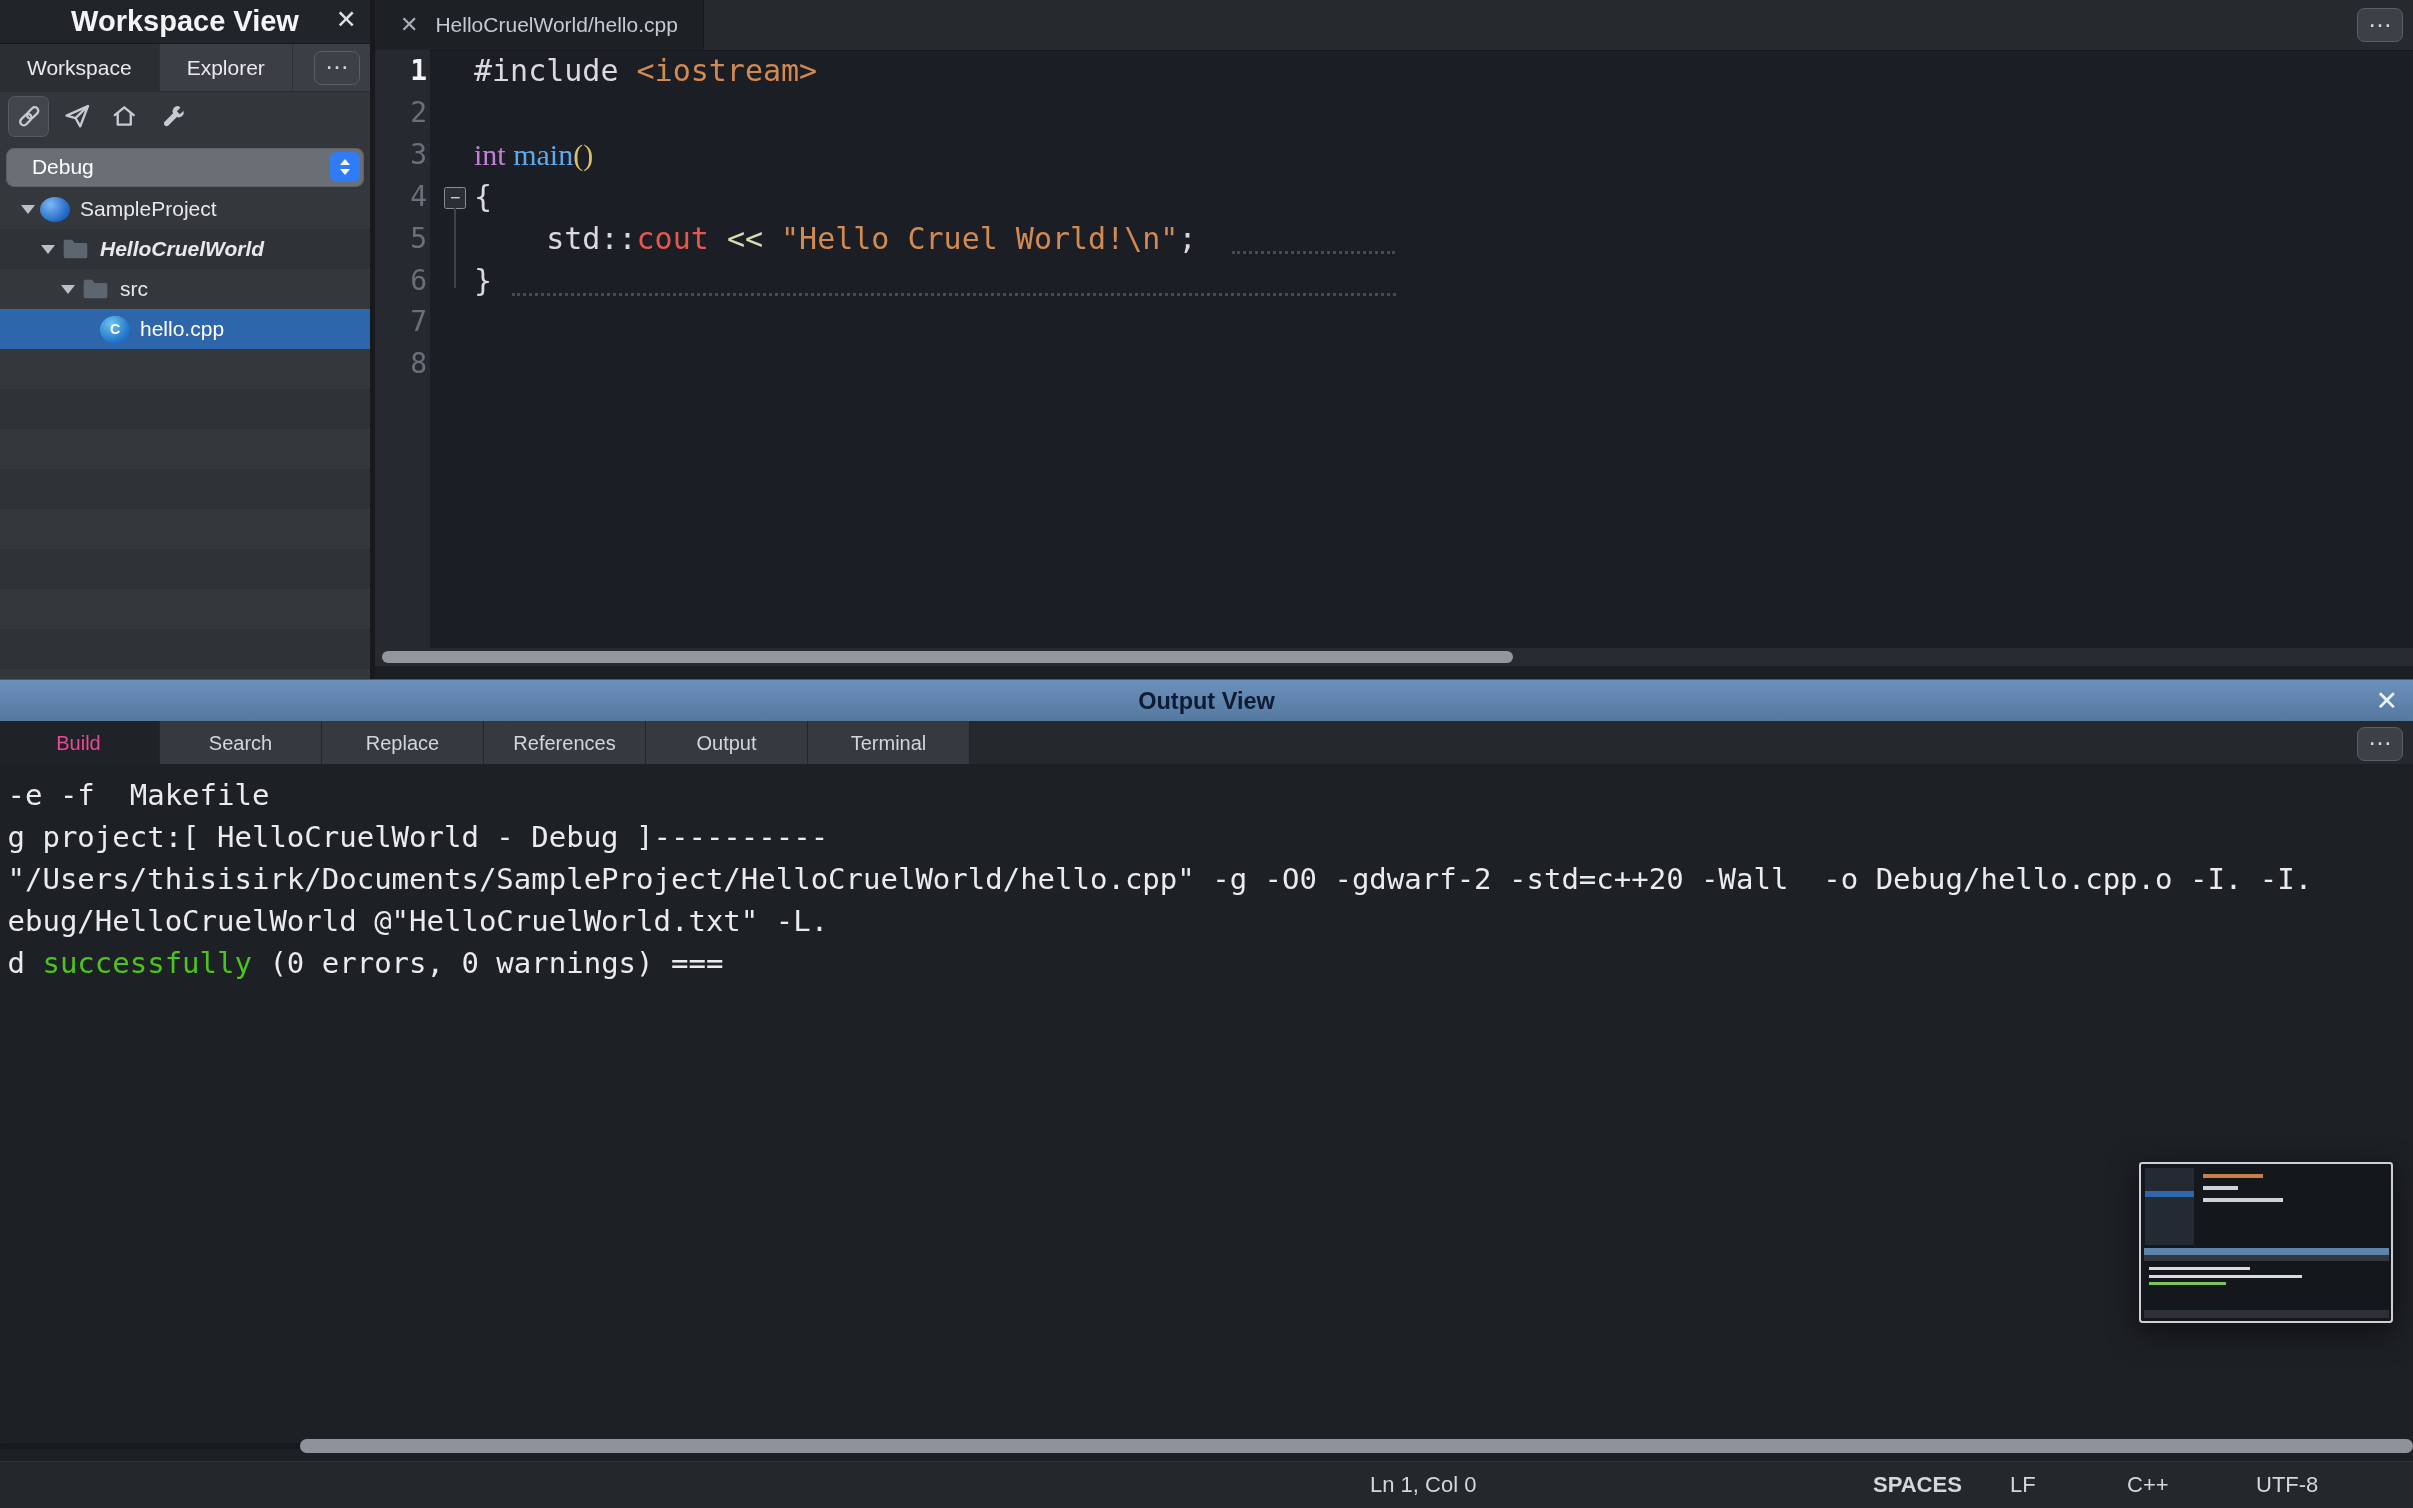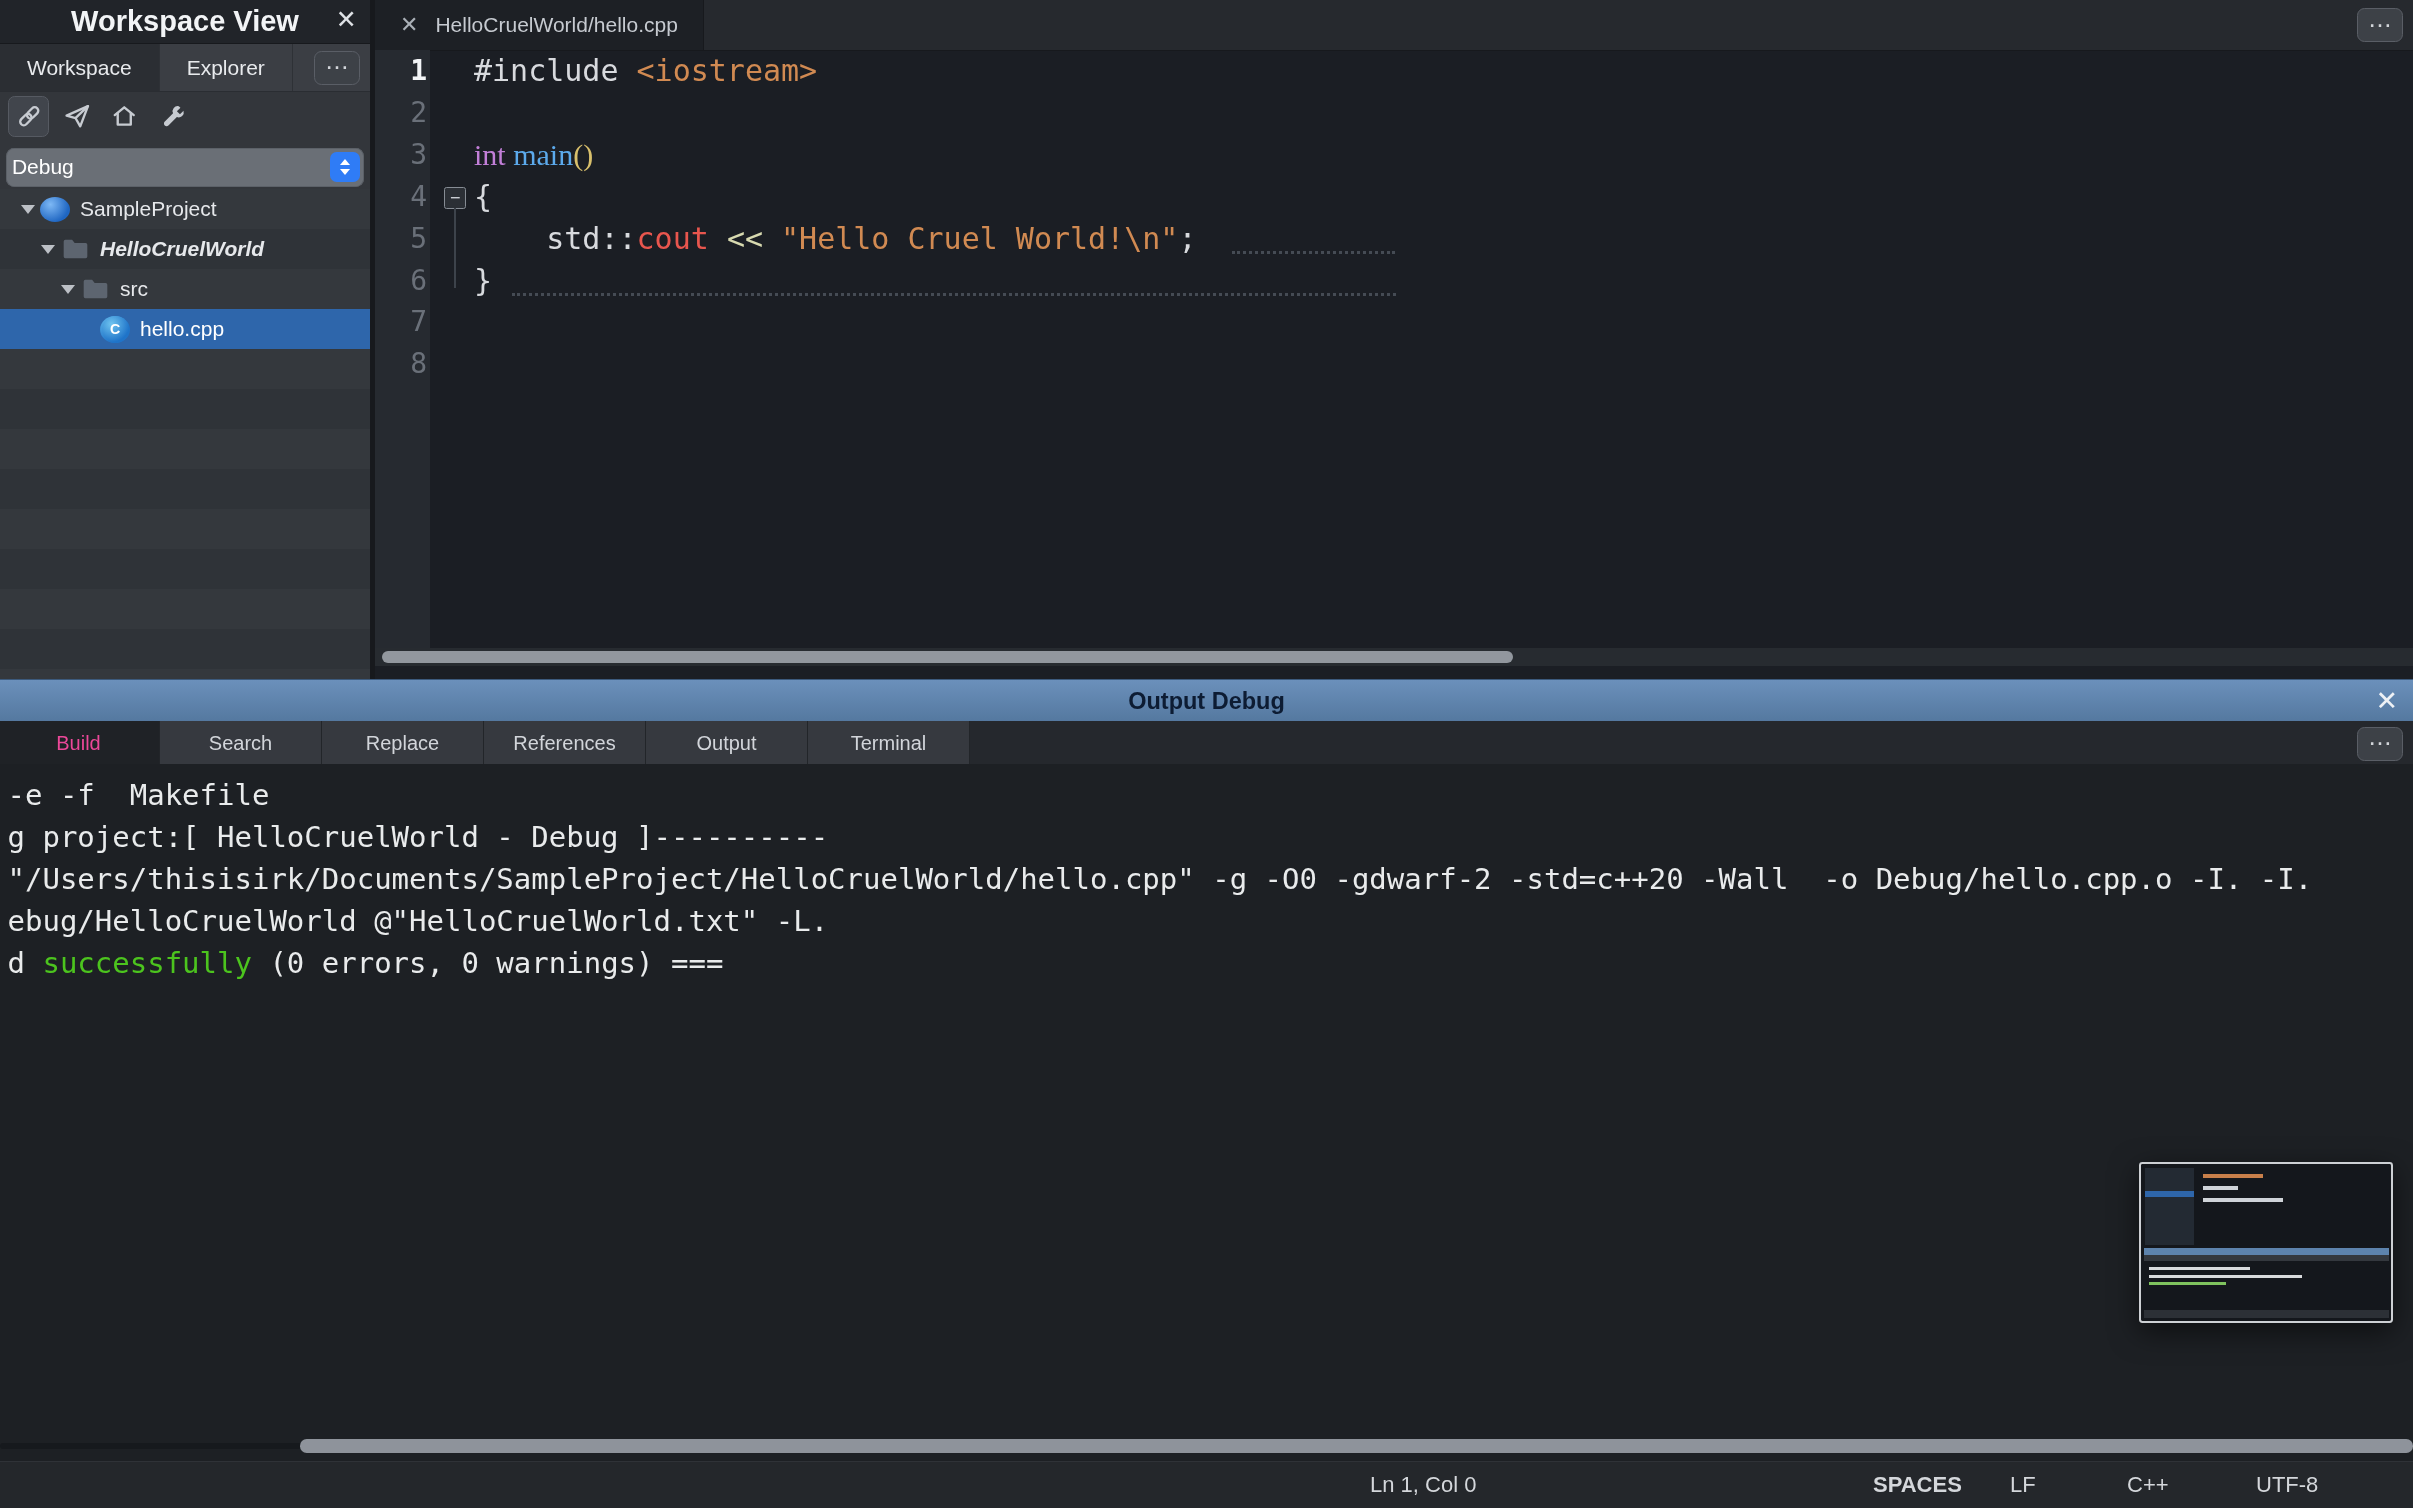--- a/index.html
+++ b/index.html
@@ -18,21 +18,21 @@
   .ws-tab.active{background:#2b2e33;}
   .more-btn{display:flex;align-items:center;justify-content:center;width:44px;height:32px;border:1.7px solid #5a5e66;
             border-radius:7.5px;background:#3d4147;color:#d2d5da;font-size:23.5px;font-family:"DejaVu Sans",sans-serif;line-height:1;}
   .ws-tabs .more-btn{position:absolute;right:10px;top:6.7px;}
   .toolbar{height:49px;display:flex;align-items:center;gap:8.4px;padding-left:8.4px;background:#33363b;}
   .tool-icon{width:39px;height:39px;display:flex;align-items:center;justify-content:center;border-radius:6.7px;}
   .tool-icon.active{background:#41454c;border:1.7px solid #565a62;}
   .tool-icon svg{stroke:#c7cbd1;fill:none;stroke-width:2;stroke-linecap:round;stroke-linejoin:round;}
   .config-row{padding:6.7px 5.9px 8.4px 5.9px;background:#33363b;}
   .config-select{position:relative;height:39px;background:#6a6f76;border-radius:8.4px;display:flex;align-items:center;
-                 color:#ffffff;font-size:21px;padding-left:6px;box-shadow:inset 0 0 0 0.8px #585d64;}
+                 color:#ffffff;font-size:21px;padding-left:26px;box-shadow:inset 0 0 0 0.8px #585d64;}
   .stepper{position:absolute;right:4.2px;top:4.2px;width:30px;height:30px;background:#2f7cf6;border-radius:6.7px;
            display:flex;flex-direction:column;align-items:center;justify-content:center;gap:4.2px;}
   .tri-up{width:0;height:0;border-left:5.9px solid transparent;border-right:5.9px solid transparent;border-bottom:6.7px solid #fff;}
   .tri-down{width:0;height:0;border-left:5.9px solid transparent;border-right:5.9px solid transparent;border-top:6.7px solid #fff;}
 
   .tree{position:absolute;left:0;top:189px;width:370px;bottom:0;
         background:repeating-linear-gradient(to bottom,#34383d 0 40px,#2f3338 40px 80px);}
   .tree-row{height:40px;display:flex;align-items:center;font-size:21px;color:#e6e8eb;white-space:nowrap;}
   .tree-row.selected{background:#2e66ab;color:#ffffff;}
   .chev-box{width:25px;display:flex;align-items:center;justify-content:center;flex:0 0 25px;}
@@ -233,21 +233,21 @@
         <div class="trail-dots" style="top: 243px; left: 137px; width: 884px;"></div>
         <div class="code-line" style="top: 251px;"></div>
         <div class="code-line" style="top: 293px;"></div>
       </div>
     <div class="ed-hscroll">
       <div class="ed-hthumb"></div>
     </div>
   </div>
 
   <div class="output-header">
-    <span class="output-title">Output Debug</span>
+    <span class="output-title">Output View</span>
     <span class="output-close">✕</span>
   </div>
   <div class="output-tabs">
     <div class="output-tabs-list">
         <div class="output-tab active">Build</div>
         <div class="output-tab">Search</div>
         <div class="output-tab">Replace</div>
         <div class="output-tab">References</div>
         <div class="output-tab">Output</div>
         <div class="output-tab">Terminal</div>

